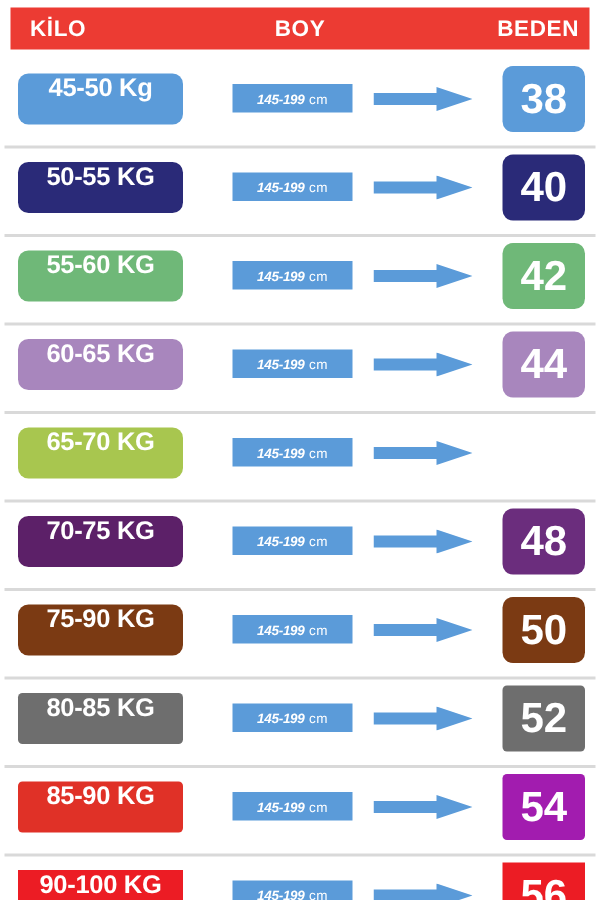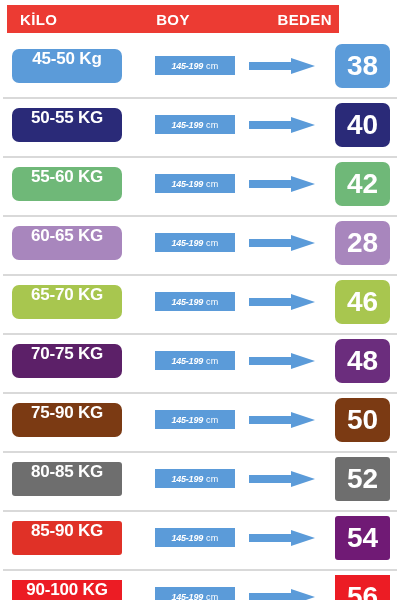--- a/index.html
+++ b/index.html
@@ -13,21 +13,21 @@
     font-family: "Liberation Sans", sans-serif;
     overflow: hidden;
     position: relative;
   }
 
   
   .header-bar {
     position: absolute;
     left: 7px;
     top: 5px;
-    width: 332px;
+    width: 386px;
     height: 28px;
     background: #ec3b33;
     display: flex;
     align-items: center;
   }
   .header-cell {
     color: #ffffff;
     font-weight: bold;
     font-size: 15px;
     letter-spacing: 0.4px;
@@ -202,38 +202,35 @@
         <span class="kilo-text">60-65 KG</span>
       </div>
       <div class="boy-box">
         <span class="boy-range">145-199</span>
         <span class="boy-unit">cm</span>
       </div>
       <div class="arrow"><svg width="66" height="16" viewBox="0 0 66 16">
           <path d="M0 4 L42 4 L42 0 L66 8 L42 16 L42 12 L0 12 Z" fill="#5b9bd9"></path>
         </svg></div>
       <div class="beden-badge" style="background:#a886bd">
-        <span class="beden-text">28</span>
+        <span class="beden-text">44</span>
       </div>
     </div>
     <div class="row">
       <div class="row-divider"></div>
       <div class="kilo-pill" style="background:#a8c64f">
         <span class="kilo-text">65-70 KG</span>
       </div>
       <div class="boy-box">
         <span class="boy-range">145-199</span>
         <span class="boy-unit">cm</span>
       </div>
       <div class="arrow"><svg width="66" height="16" viewBox="0 0 66 16">
           <path d="M0 4 L42 4 L42 0 L66 8 L42 16 L42 12 L0 12 Z" fill="#5b9bd9"></path>
         </svg></div>
-      <div class="beden-badge" style="background:#a8c64f">
-        <span class="beden-text">46</span>
-      </div>
     </div>
     <div class="row">
       <div class="row-divider"></div>
       <div class="kilo-pill" style="background:#5c2068">
         <span class="kilo-text">70-75 KG</span>
       </div>
       <div class="boy-box">
         <span class="boy-range">145-199</span>
         <span class="boy-unit">cm</span>
       </div>
@@ -281,21 +278,21 @@
       <div class="kilo-pill soft2" style="background:#e03127">
         <span class="kilo-text">85-90 KG</span>
       </div>
       <div class="boy-box">
         <span class="boy-range">145-199</span>
         <span class="boy-unit">cm</span>
       </div>
       <div class="arrow"><svg width="66" height="16" viewBox="0 0 66 16">
           <path d="M0 4 L42 4 L42 0 L66 8 L42 16 L42 12 L0 12 Z" fill="#5b9bd9"></path>
         </svg></div>
-      <div class="beden-badge soft2" style="background:#701a75">
+      <div class="beden-badge soft2" style="background:#a21caf">
         <span class="beden-text">54</span>
       </div>
     </div>
     <div class="row">
       <div class="row-divider"></div>
       <div class="kilo-pill sharp" style="background:#ec1c24">
         <span class="kilo-text">90-100 KG</span>
       </div>
       <div class="boy-box">
         <span class="boy-range">145-199</span>

